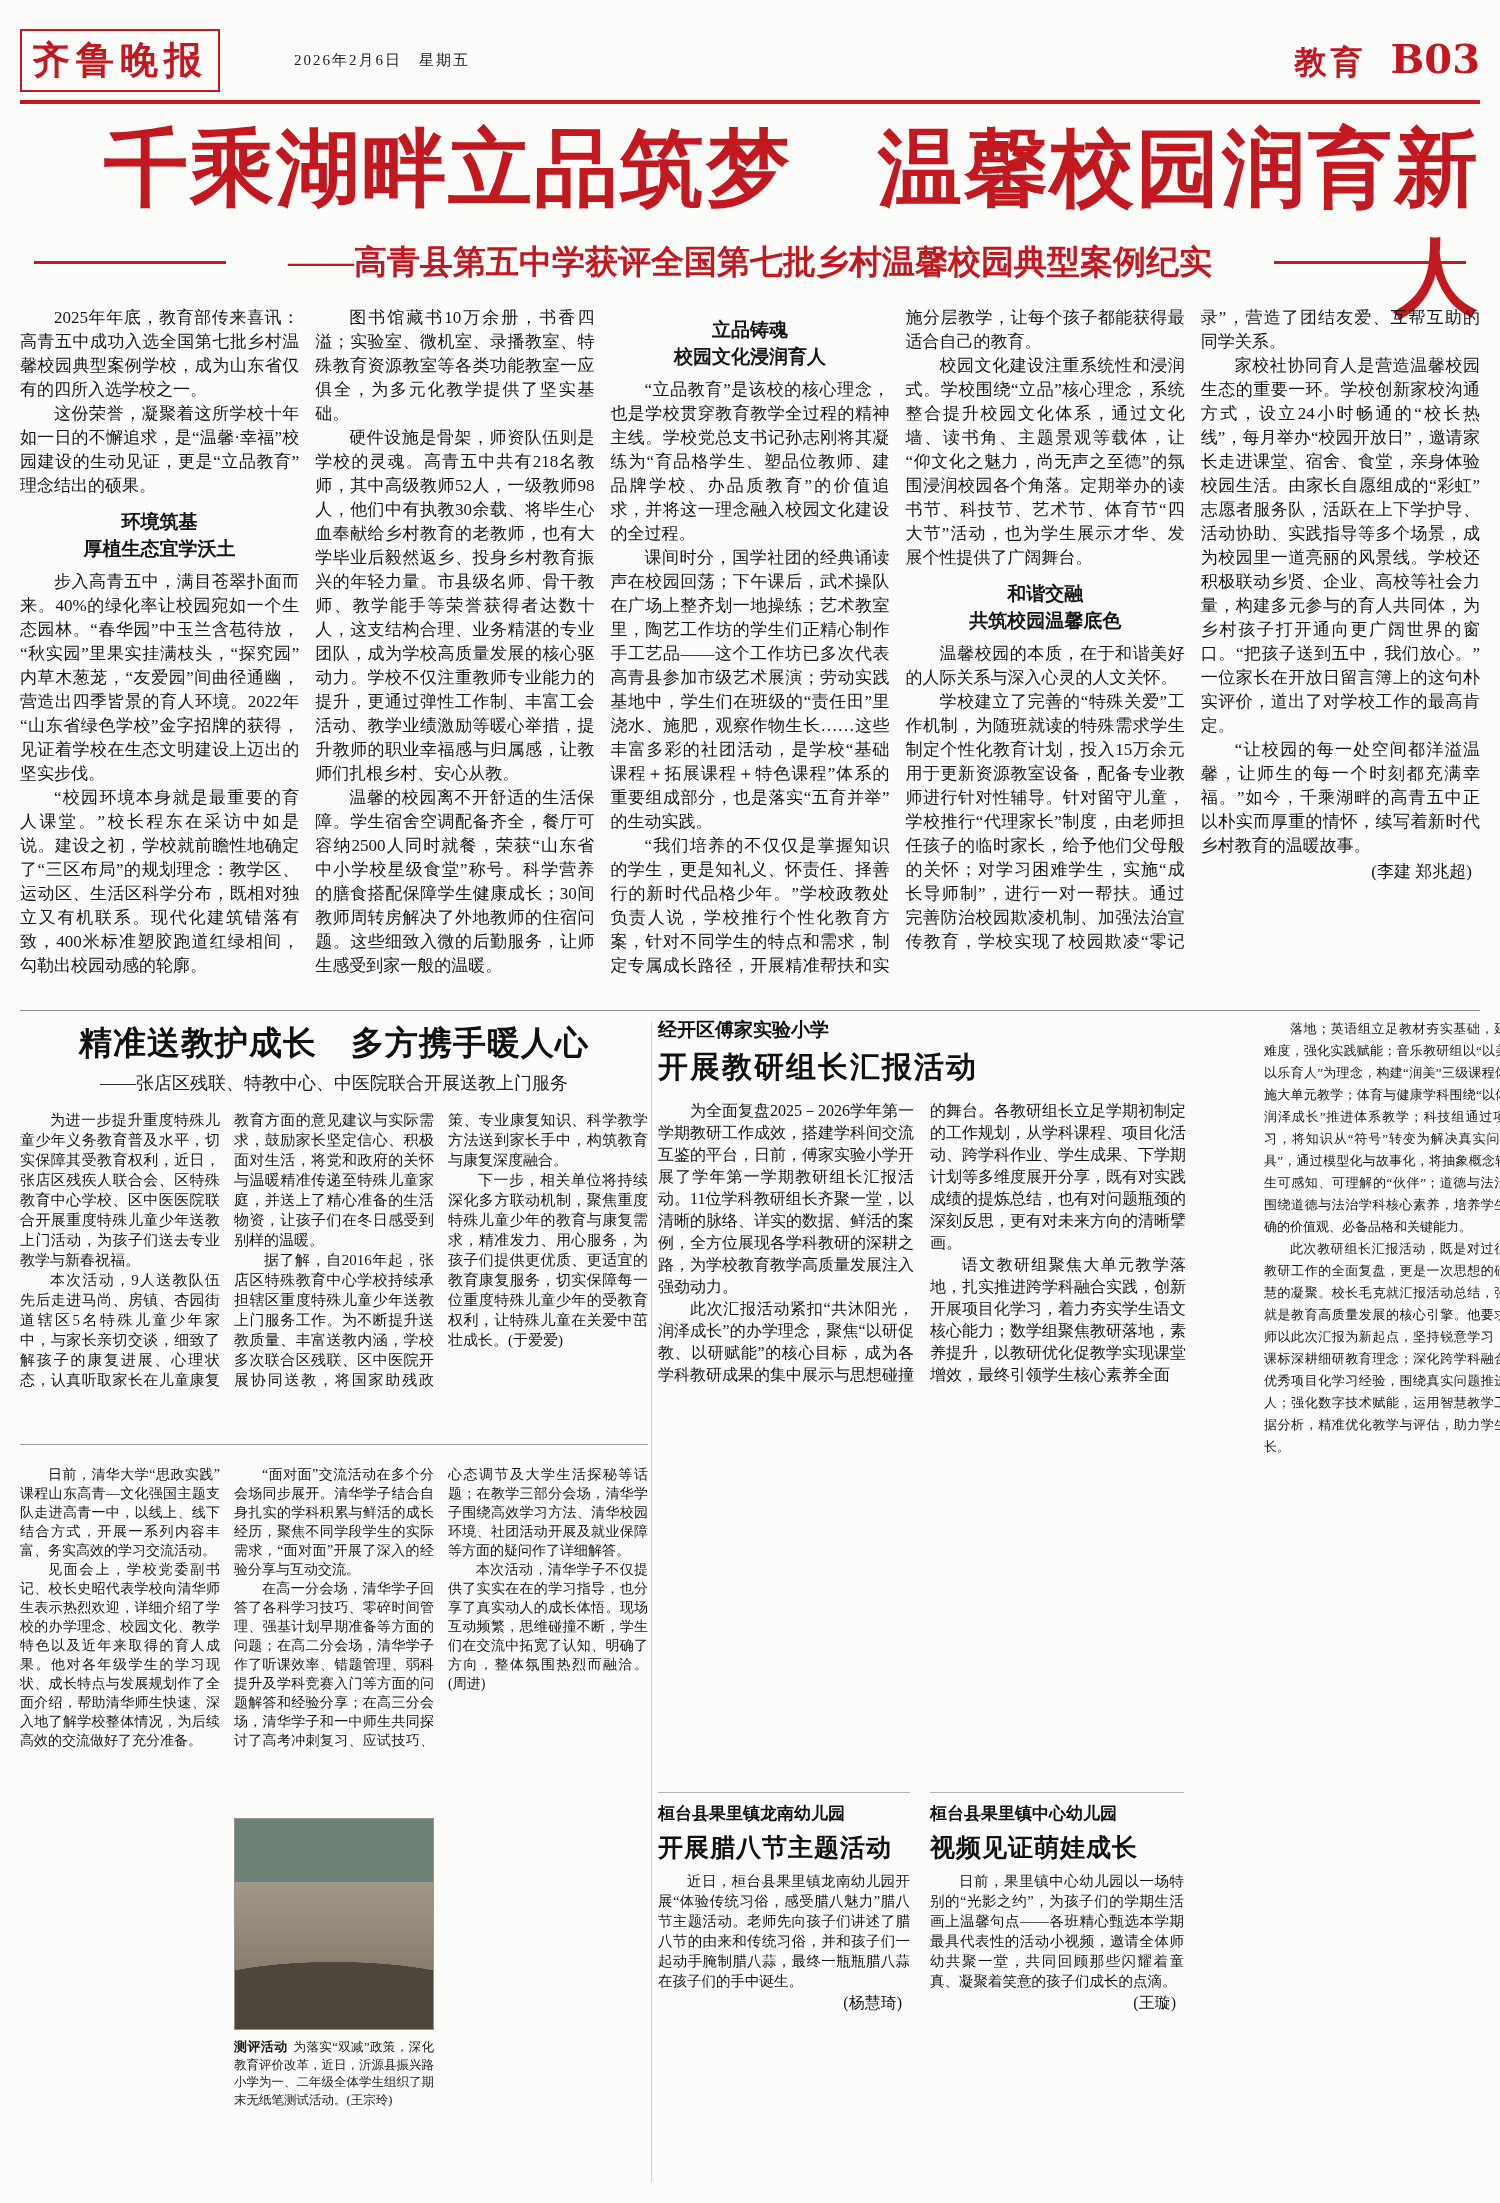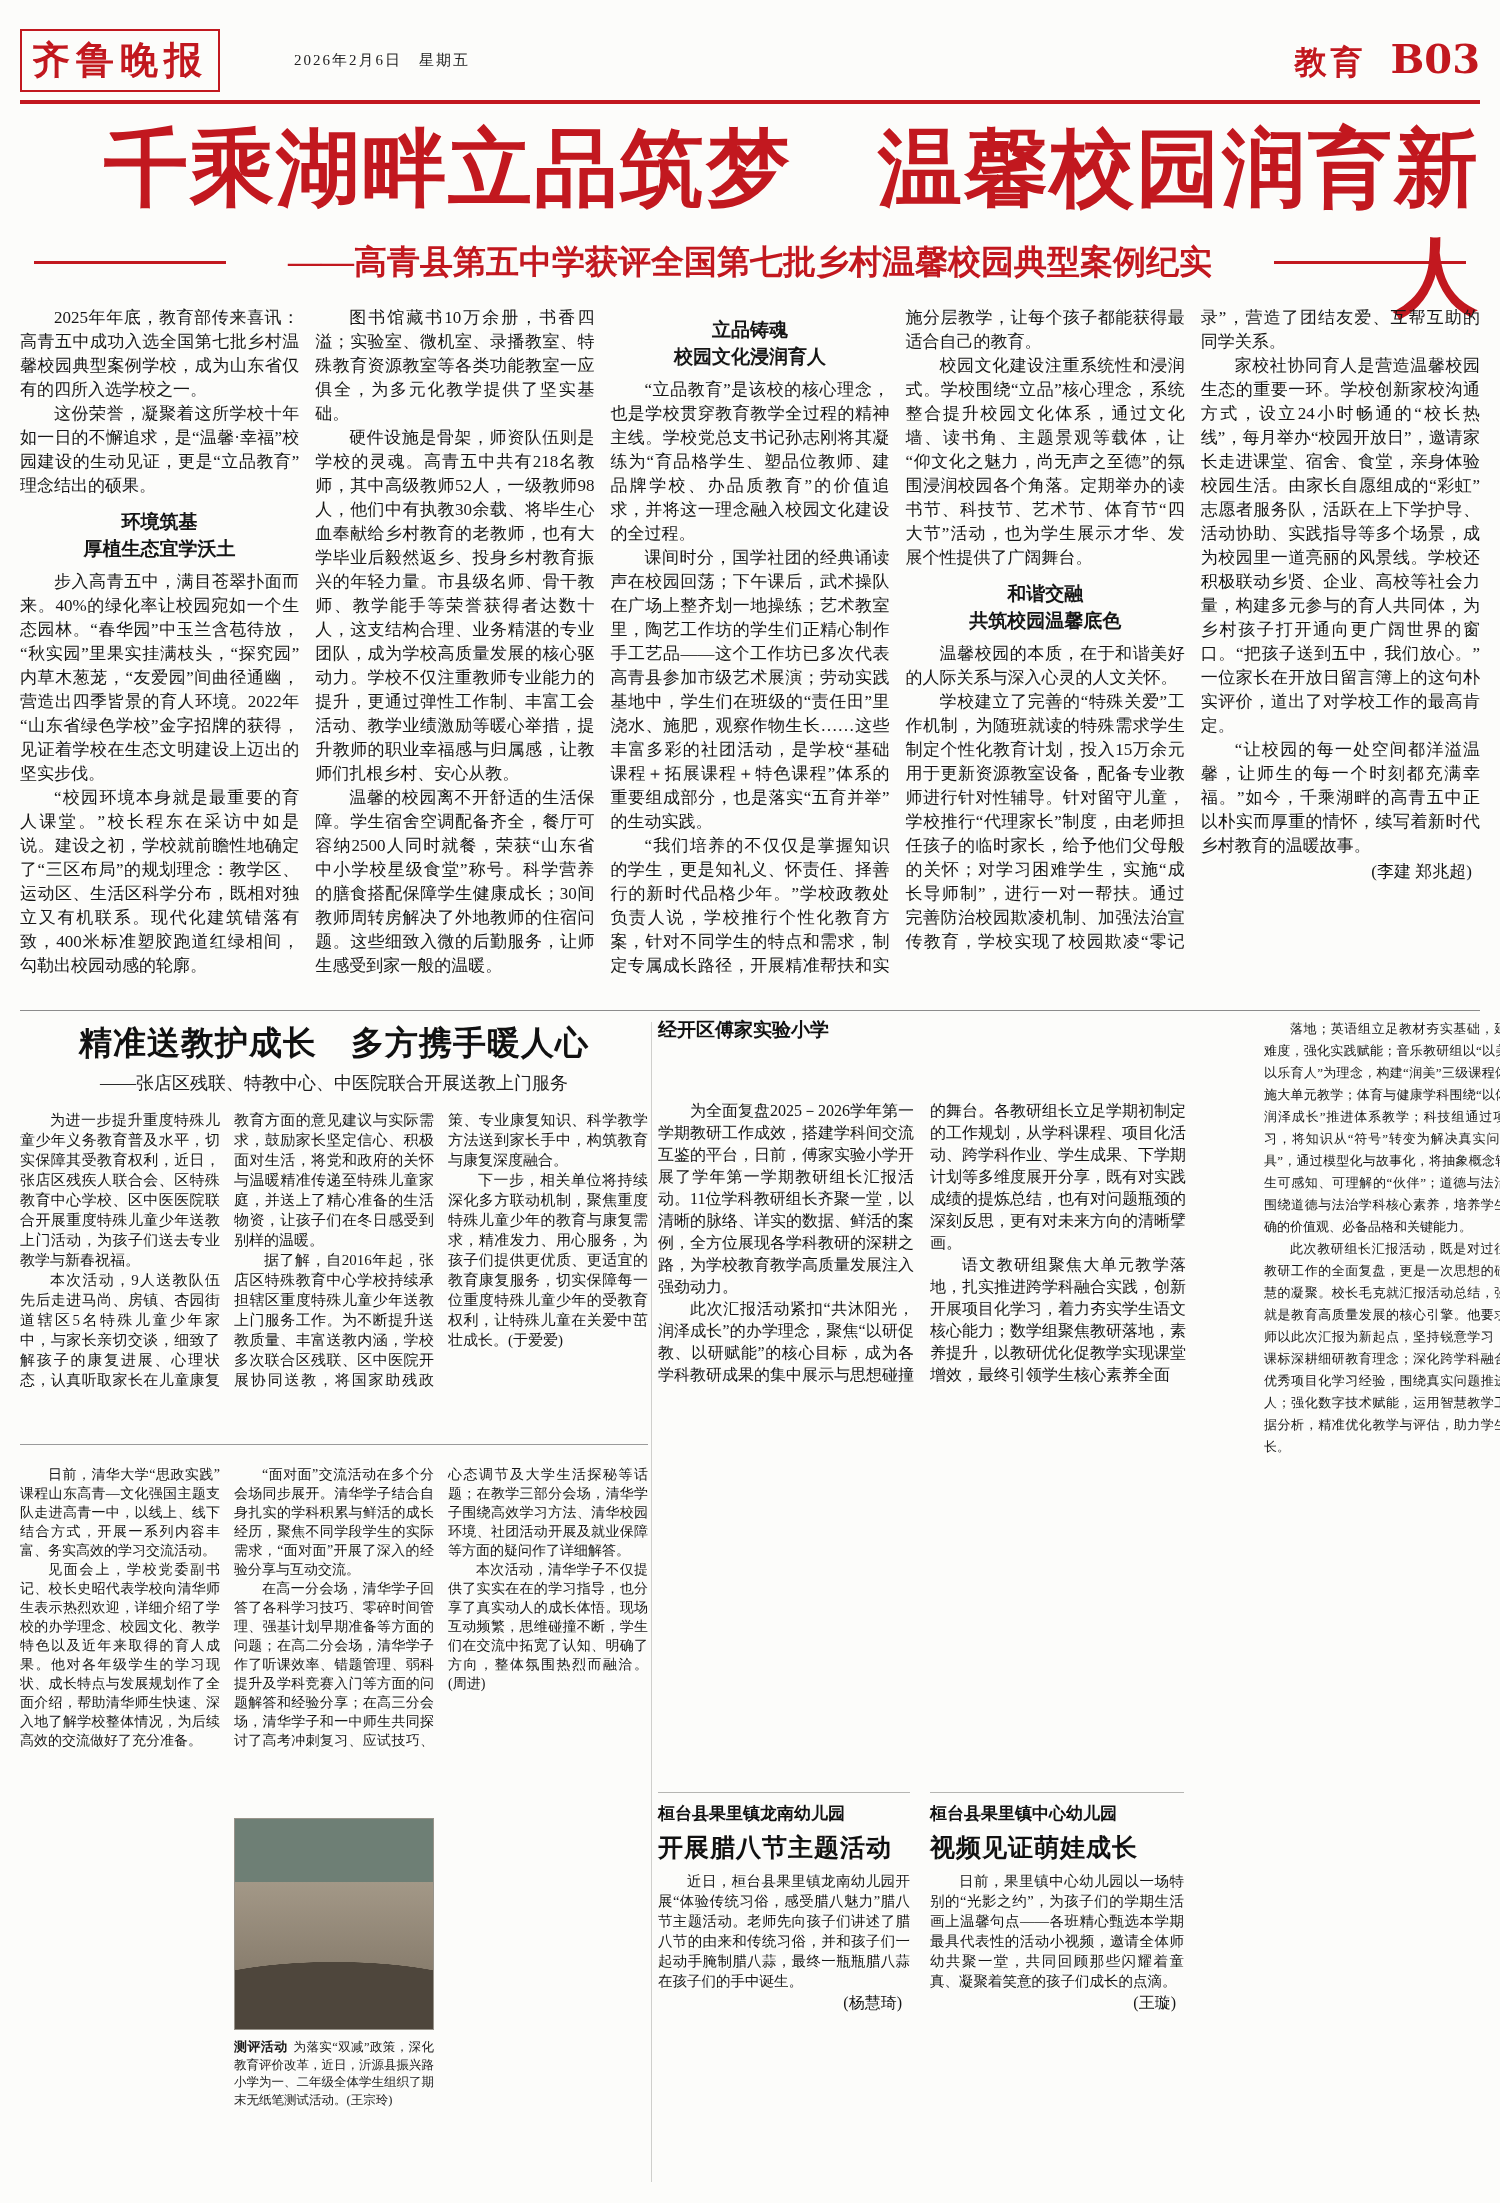--- a/index.html
+++ b/index.html
@@ -162,20 +162,21 @@
 
     <p class="para" data-bind-item=".">为进一步提升重度特殊儿童少年义务教育普及水平，切实保障其受教育权利，近日，张店区残疾人联合会、区特殊教育中心学校、区中医医院联合开展重度特殊儿童少年送教上门活动，为孩子们送去专业教学与新春祝福。</p>
         <p class="para" data-bind-item=".">本次活动，9人送教队伍先后走进马尚、房镇、杏园街道辖区5名特殊儿童少年家中，与家长亲切交谈，细致了解孩子的康复进展、心理状态，认真听取家长在儿童康复教育方面的意见建议与实际需求，鼓励家长坚定信心、积极面对生活，将党和政府的关怀与温暖精准传递至特殊儿童家庭，并送上了精心准备的生活物资，让孩子们在冬日感受到别样的温暖。</p>
         <p class="para" data-bind-item=".">据了解，自2016年起，张店区特殊教育中心学校持续承担辖区重度特殊儿童少年送教上门服务工作。为不断提升送教质量、丰富送教内涵，学校多次联合区残联、区中医院开展协同送教，将国家助残政策、专业康复知识、科学教学方法送到家长手中，构筑教育与康复深度融合。</p>
         <p class="para" data-bind-item=".">下一步，相关单位将持续深化多方联动机制，聚焦重度特殊儿童少年的教育与康复需求，精准发力、用心服务，为孩子们提供更优质、更适宜的教育康复服务，切实保障每一位重度特殊儿童少年的受教育权利，让特殊儿童在关爱中茁壮成长。(于爱爱)</p>
       </div>
   </article>
 
   <div class="abs fujia-head">
     <div class="kicker" data-bind="fujia.kicker">经开区傅家实验小学</div>
+    <h2 class="fujia-headline" data-bind="fujia.headline">开展教研组长汇报活动</h2>
   </div>
   <section class="abs fujia-a">
 
   <p class="para" data-bind-item=".">为全面复盘2025－2026学年第一学期教研工作成效，搭建学科间交流互鉴的平台，日前，傅家实验小学开展了学年第一学期教研组长汇报活动。11位学科教研组长齐聚一堂，以清晰的脉络、详实的数据、鲜活的案例，全方位展现各学科教研的深耕之路，为学校教育教学高质量发展注入强劲动力。</p>
       <p class="para" data-bind-item=".">此次汇报活动紧扣“共沐阳光，润泽成长”的办学理念，聚焦“以研促教、以研赋能”的核心目标，成为各学科教研成果的集中展示与思想碰撞的舞台。各教研组长立足学期初制定的工作规划，从学科课程、项目化活动、跨学科作业、学生成果、下学期计划等多维度展开分享，既有对实践成绩的提炼总结，也有对问题瓶颈的深刻反思，更有对未来方向的清晰擘画。</p>
       <p class="para" data-bind-item=".">语文教研组聚焦大单元教学落地，扎实推进跨学科融合实践，创新开展项目化学习，着力夯实学生语文核心能力；数学组聚焦教研落地，素养提升，以教研优化促教学实现课堂增效，最终引领学生核心素养全面</p>
     </section>
   <section class="abs fujia-b">
     <div>
 

